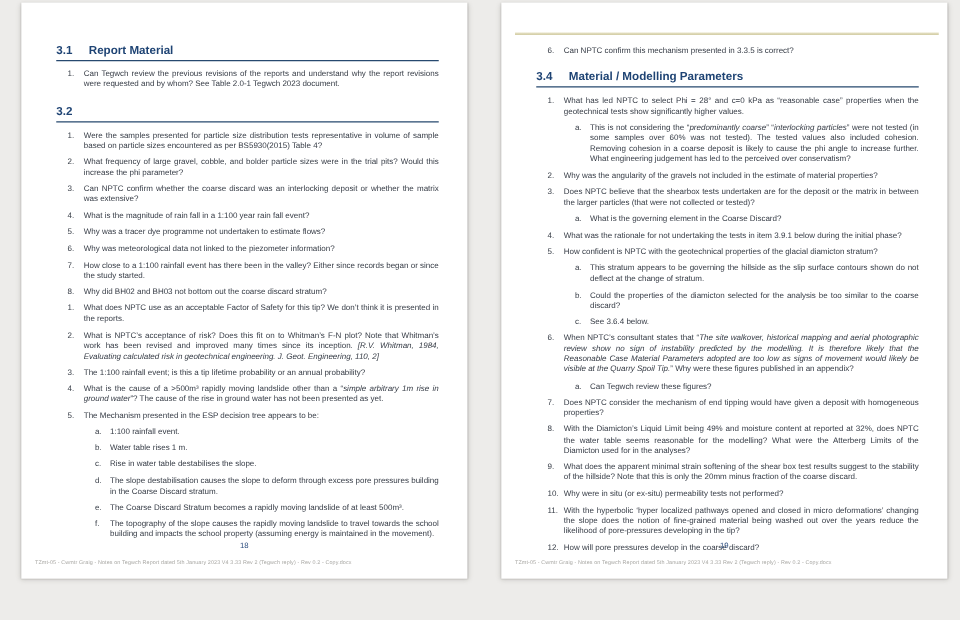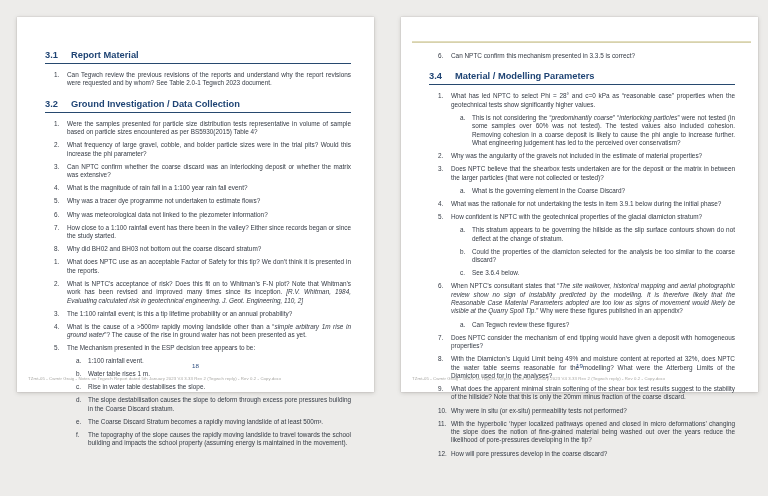--- a/index.html
+++ b/index.html
@@ -5,23 +5,23 @@
   * { box-sizing: border-box; margin: 0; padding: 0; }
   html, body { width: 768px; height: 496px; }
   body {
     background: #edecea;
     font-family: "Liberation Sans", sans-serif;
     position: relative;
     overflow: hidden;
   }
   .page {
     position: absolute;
-    top: 17px;
+    top: 2px;
     width: 357px;
-    height: 375px;
+    height: 461px;
     background: #ffffff;
     box-shadow: 0 1px 4px rgba(95,90,84,.28), 0 0 1px rgba(120,115,110,.45);
   }
   .page.left  { left: 17px; }
   .page.right { left: 389px; margin-left: 12px; }
   .content { position: absolute; left: 28px; right: 23px; }
   .page.left  .content { top: 22px; }
   .page.right .content { top: 30px; }
   .top-rule {
     position: absolute; top: 24px; left: 11px; right: 7px; height: 2px;
@@ -75,21 +75,20 @@
       <span class="sec-title">Report Material</span>
     </div>
 
     <div class="item">
       <span class="num">1.</span>
       <span class="txt">Can Tegwch review the previous revisions of the reports and understand why the report revisions were requested and by whom?  See Table 2.0-1 Tegwch 2023 document.</span>
     </div>
 
     <div class="section-heading">
       <span class="sec-num">3.2</span>
-      <span class="sec-title">Ground Investigation / Data Collection</span>
     </div>
 
     <div class="item">
       <span class="num">1.</span>
       <span class="txt">Were the samples presented for particle size distribution tests representative in volume of sample based on particle sizes encountered as per BS5930(2015) Table 4?</span>
     </div>
     <div class="item">
       <span class="num">2.</span>
       <span class="txt">What frequency of large gravel, cobble, and bolder particle sizes were in the trial pits?  Would this increase the phi parameter?</span>
     </div>

